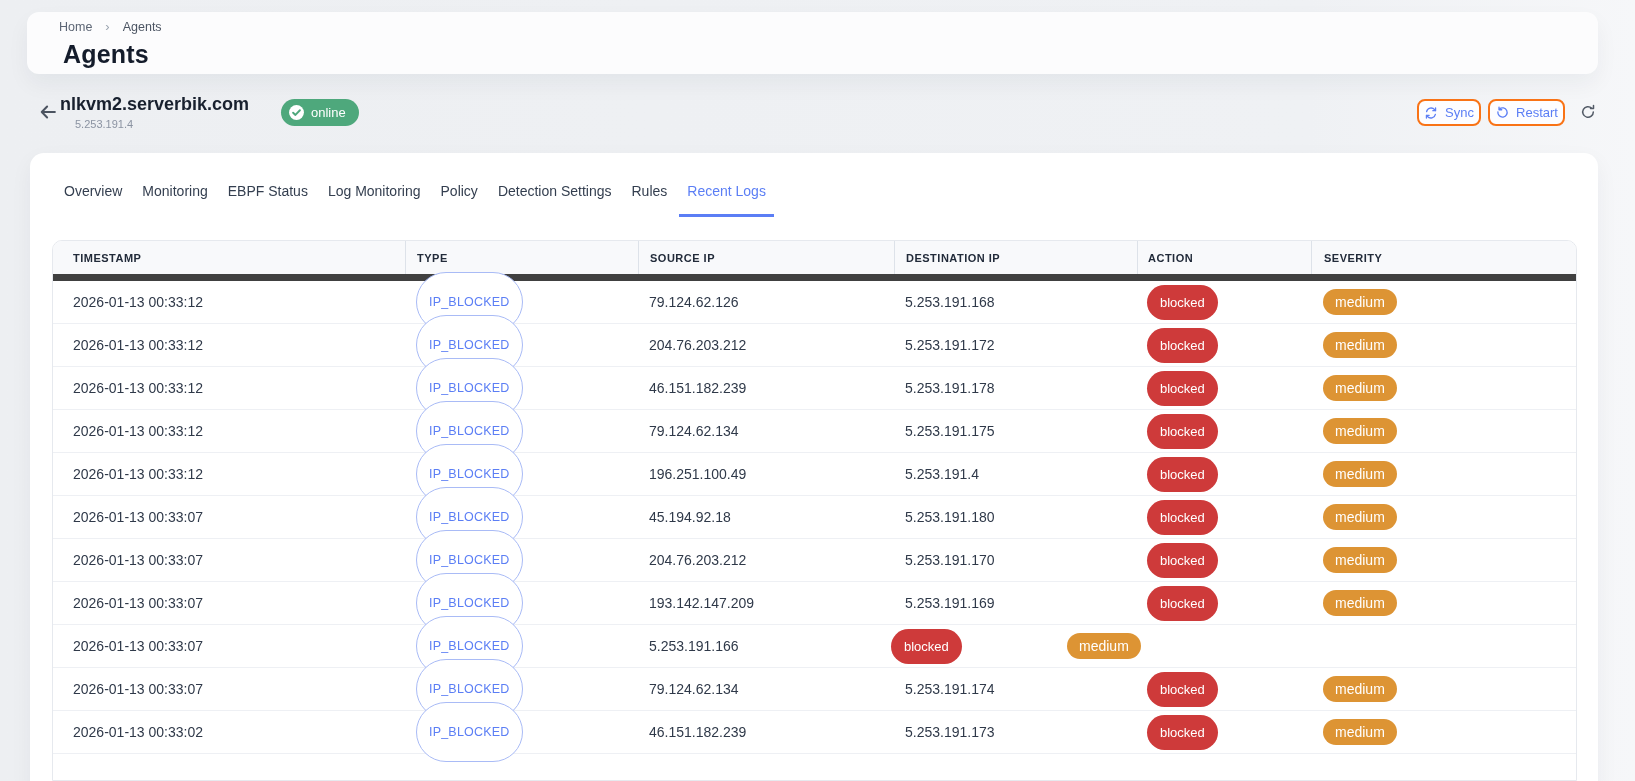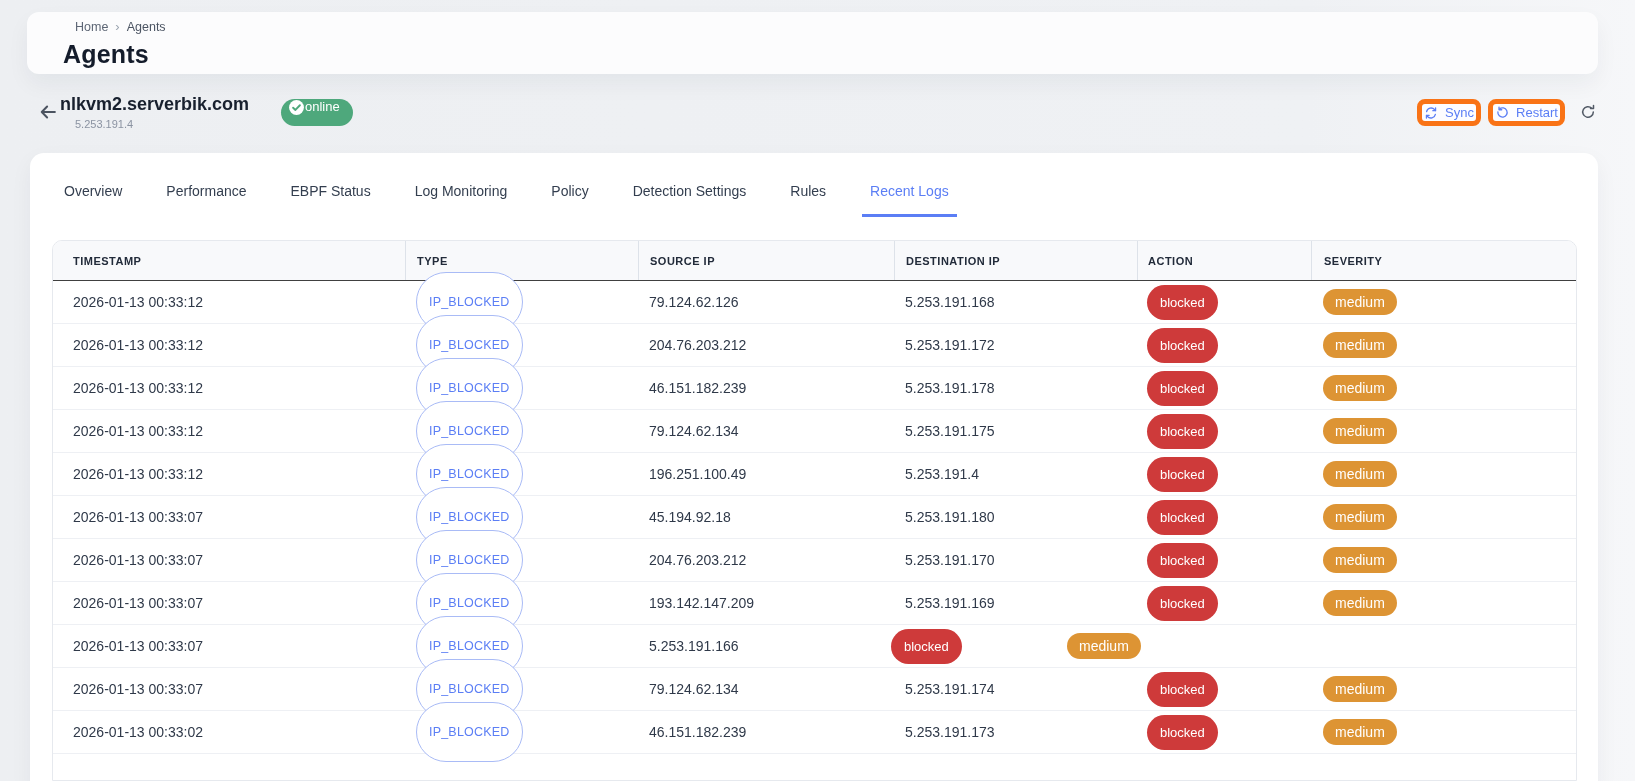--- a/index.html
+++ b/index.html
@@ -8,57 +8,57 @@
     font-family:"Liberation Sans", sans-serif;
     background: linear-gradient(90deg,#edeff2 0%,#eff1f4 80%,#f6f7f9 100%);
     position:relative; color:#2f3949;
   }
   
   .header-card {
     position:absolute; left:27px; top:12px; width:1571px; height:62px;
     background:#fcfcfd; border-radius:12px;
     box-shadow:0 10px 22px rgba(20,30,50,.05);
   }
-  .breadcrumb { position:absolute; left:48px; top:7px; display:flex; align-items:center; gap:7px;
+  .breadcrumb { position:absolute; left:32px; top:7px; display:flex; align-items:center; gap:13px;
     font-size:12.5px; color:#5d6675; }
   .breadcrumb .crumb-current { color:#4c5563; }
   .breadcrumb .sep { color:#9aa3af; font-size:13px; }
   .page-title { position:absolute; left:36px; top:28px; font-size:25px; font-weight:800;
     color:#141c2b; letter-spacing:.2px; }
 
   
   .agent-bar { position:absolute; left:0; top:88px; width:1635px; height:50px; }
   .back-btn { position:absolute; left:36px; top:12px; width:24px; height:24px; cursor:pointer;
     color:#4b5360; display:flex; align-items:center; justify-content:center; }
   .agent-name { position:absolute; left:60px; top:6px; font-size:18px; font-weight:700; color:#18202e; }
   .agent-ip { position:absolute; left:75px; top:30px; font-size:11px; color:#8b93a2; }
   .status-badge { position:absolute; left:281px; top:11px; height:27px; border-radius:14px;
     background:var(--green,#4ea87c); color:#fff; font-size:13px;
-    display:flex; padding:0 13px 0 7px; }
+    display:flex; align-items:center; gap:6px; padding:0 13px 0 7px; }
   .btn-outline { position:absolute; top:11px; height:27px; border-radius:8px;
-    border:5px solid #f97316; background:#fdfdff; color:var(--accent,#5b7ef5);
+    border:2px solid #f97316; background:#fdfdff; color:var(--accent,#5b7ef5);
     font-size:13px; display:flex; align-items:center; justify-content:center; gap:7px;
     cursor:pointer; font-family:inherit; }
   .btn-sync { left:1417px; width:64px; }
   .btn-restart { left:1488px; width:77px; }
   .refresh-btn { position:absolute; left:1578px; top:14px; width:20px; height:20px;
     color:#525a66; cursor:pointer; display:flex; align-items:center; justify-content:center; }
 
   
   .main-card { position:absolute; left:30px; top:153px; width:1568px; height:645px;
     background:#ffffff; border-radius:14px; box-shadow:0 8px 22px rgba(20,30,50,.05); }
-  .tabs { position:absolute; left:26px; top:28px; display:flex; gap:28px; }
+  .tabs { position:absolute; left:26px; top:28px; display:flex; gap:4px; }
   .tab { padding:2px 8px 15px; font-size:14px; color:#333e4f; cursor:pointer; white-space:nowrap;
     border-bottom:3px solid transparent; }
   .tab.active { color:var(--accent,#4a7df2); border-bottom-color:var(--accent,#4a7df2); }
 
   
   .log-table { position:absolute; left:22px; top:87px; width:1525px; height:541px;
     border:1px solid #e6e9ee; border-radius:10px 10px 0 0; background:#fff; overflow:hidden; }
-  .thead { display:flex; height:40px; background:#f8f9fb; border-bottom:1px solid #404040; }
+  .thead { display:flex; height:40px; background:#f8f9fb; border-bottom:7px solid #404040; }
   .th { display:flex; align-items:center; font-size:11px; font-weight:700; color:#222b3a;
     letter-spacing:.5px; }
   .th + .th { border-left:1px solid #dde2e9; }
   .tr { display:flex; height:43px; border-bottom:1px solid #eef0f4; background:#fff; }
   .td { display:flex; align-items:center; font-size:14px; color:#2f3949; }
   .c0 { width:352px; padding-left:20px; }
   .c1 { width:233px; padding-left:11px; }
   .c2 { width:256px; padding-left:11px; }
   .c3 { width:243px; padding-left:11px; }
   .c4 { width:174px; padding-left:10px; }
@@ -133,21 +133,21 @@
         <path d="M13.3 8a5.3 5.3 0 1 1-1.6-3.8"></path>
           <path d="M13.5 1.6v3h-3"></path>
       </svg>
     </span>
   </div>
 </div>
 
 <div class="main-card">
   <div class="tabs">
       <div class="tab">Overview</div>
-      <div class="tab">Performance</div>
+      <div class="tab">Monitoring</div>
       <div class="tab">EBPF Status</div>
       <div class="tab">Log Monitoring</div>
       <div class="tab">Policy</div>
       <div class="tab">Detection Settings</div>
       <div class="tab">Rules</div>
       <div class="tab active">Recent Logs</div>
     </div>
 
   <div class="log-table">
     <div class="thead">

